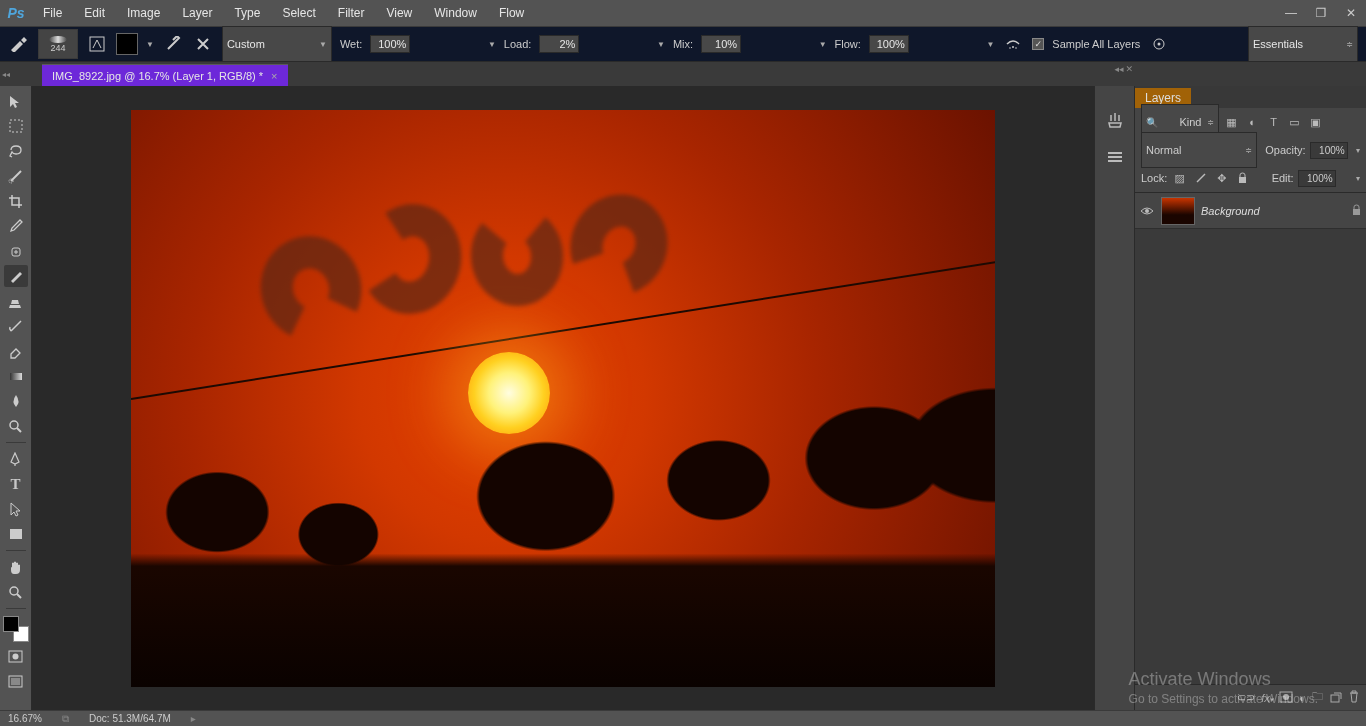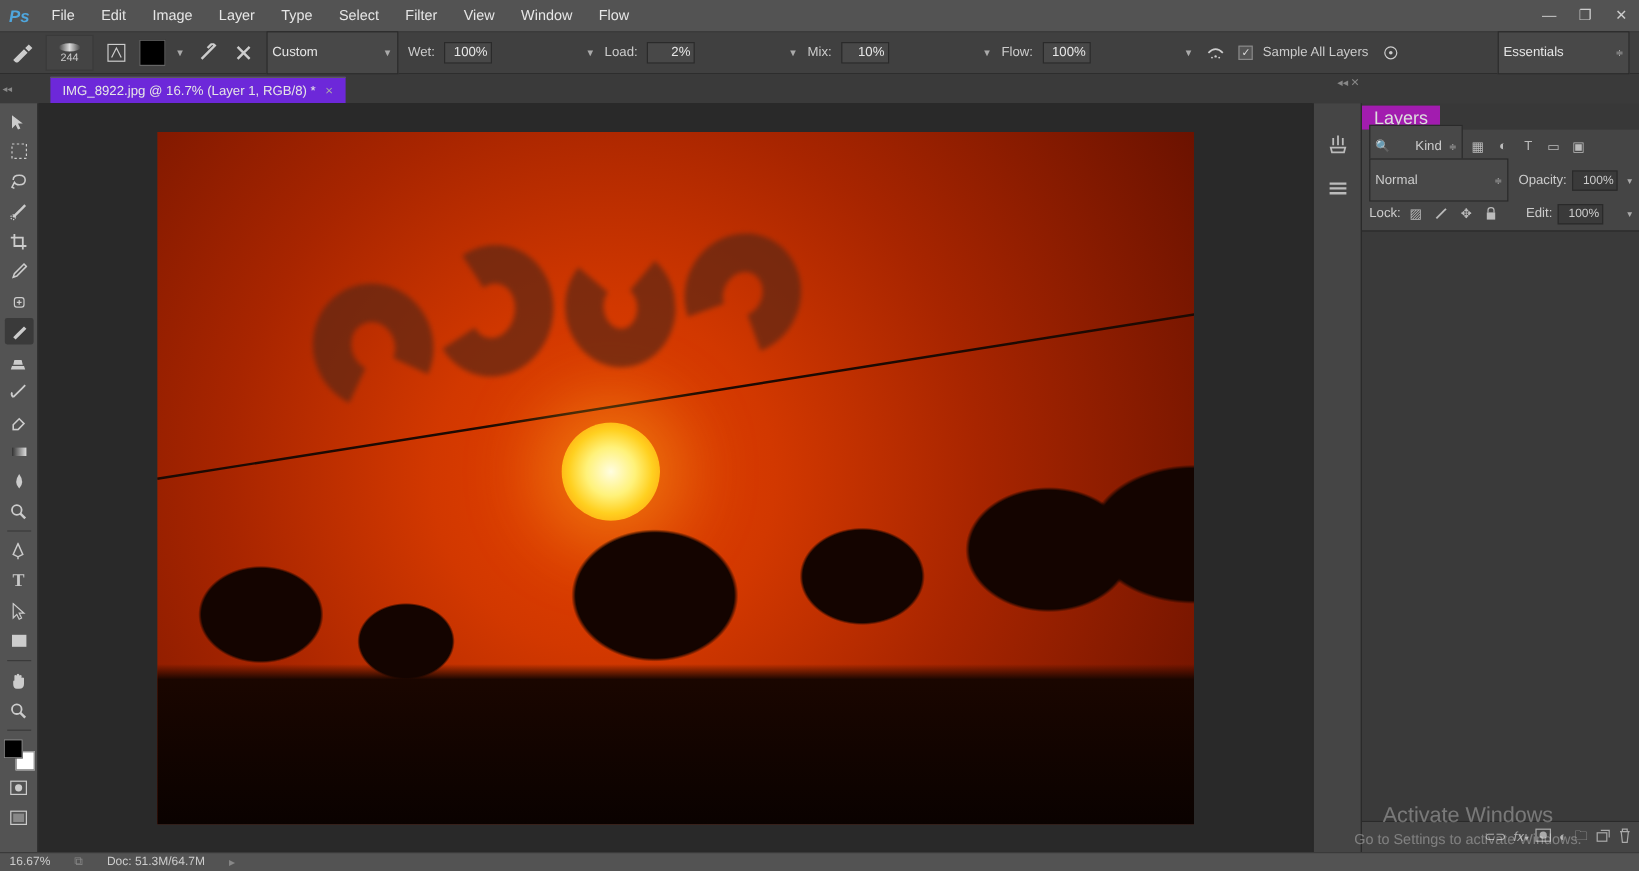--- a/index.html
+++ b/index.html
@@ -2,21 +2,21 @@
 <html><head>
 <meta charset="utf-8">
 <style>
 *{margin:0;padding:0;box-sizing:border-box;font-family:"Segoe UI",Tahoma,sans-serif;user-select:none}
 body{width:1366px;height:726px;background:#535353;overflow:hidden;position:relative}
 .menubar{height:26px;background:#535353;display:flex;align-items:center;color:#e6e6e6;font-size:12px}
 .ps-logo{width:32px;height:26px;display:flex;align-items:center;justify-content:center;color:#4fa6dd;font-weight:700;font-size:14px;font-style:italic}
 .menu-item{padding:0 11px;height:26px;display:flex;align-items:center;cursor:pointer}
 .win-controls{margin-left:auto;display:flex}
 .win-btn{width:30px;height:20px;display:flex;align-items:center;justify-content:center;cursor:pointer;color:#ccc}
-.optbar{height:36px;background:#404040;border-top:1px solid #3a3a3a;border-bottom:1px solid #2a2a2a;display:flex;align-items:center;padding:0 8px;gap:8px;color:#e6e6e6;font-size:11px}
+.optbar{height:36px;background:#0f172a;border-top:1px solid #3a3a3a;border-bottom:1px solid #2a2a2a;display:flex;align-items:center;padding:0 8px;gap:8px;color:#e6e6e6;font-size:11px}
 .opt-icon{width:22px;height:22px;display:flex;align-items:center;justify-content:center;cursor:pointer}
 .brush-prev{width:40px;height:30px;display:flex;flex-direction:column;align-items:center;justify-content:center;border:1px solid #3a3a3a;background:#444}
 .brush-dot{width:18px;height:7px;background:linear-gradient(to right,transparent,#ddd,transparent);border-radius:50%}
 .brush-sz{font-size:9px;color:#ccc}
 .color-sw{width:22px;height:22px;background:#000;border:1px solid #666}
 .dd{height:36px;background:#484848;border:1px solid #2a2a2a;display:flex;align-items:center;padding:0 4px;font-size:11px;cursor:pointer}
 .dd-arrow{margin-left:auto;font-size:8px;color:#aaa}
 .lbl{color:#ccc;font-size:11px}
 .val-box{width:40px;height:18px;background:#484848;border:1px solid #2a2a2a;display:flex;align-items:center;justify-content:flex-end;padding:0 3px;font-size:11px}
 .chk{width:12px;height:12px;border:1px solid #888;background:#555;display:inline-flex;align-items:center;justify-content:center;font-size:9px;color:#ddd}
@@ -48,35 +48,35 @@
 .swirl{position:absolute;top:15%;left:15%;width:55%;height:25%}
 .loop{position:absolute;border-radius:50%;border:32px solid rgba(95,40,20,0.72);filter:blur(2px)}
 .l1{width:100px;height:105px;left:0;top:40px;border-bottom-color:transparent;transform:rotate(-20deg)}
 .l2{width:100px;height:110px;left:100px;top:8px;border-left-color:transparent;transform:rotate(12deg)}
 .l3{width:92px;height:100px;left:210px;top:10px;border-top-color:transparent;transform:rotate(-5deg)}
 .l4{width:96px;height:102px;left:310px;top:-2px;border-bottom-color:transparent;transform:rotate(25deg)}
 .right-strip{width:40px;background:#454545;border-left:1px solid #2a2a2a;display:flex;flex-direction:column;align-items:center;padding-top:22px;gap:12px}
 .strip-ic{width:28px;height:24px;display:flex;align-items:center;justify-content:center;color:#bbb;cursor:pointer}
 .panels{width:232px;background:#454545;border-left:1px solid #2a2a2a;display:flex;flex-direction:column}
 .pnl-tabs{height:22px;background:#383838;display:flex;align-items:flex-end}
-.pnl-tab{height:20px;padding:0 10px;background:#a21caf;display:flex;align-items:center;color:#ddd;font-size:15px}
+.pnl-tab{height:20px;padding:0 10px;background:#a16207;display:flex;align-items:center;color:#ddd;font-size:12px}
 .pnl-row{height:28px;display:flex;align-items:center;padding:0 6px;gap:4px;color:#ccc;font-size:11px}
 .kind-dd{flex:1;max-width:78px}
 .filter-ic{width:17px;height:17px;display:flex;align-items:center;justify-content:center;cursor:pointer;color:#bbb;font-size:11px}
 .pct-in{width:38px;height:17px;background:#3a3a3a;border:1px solid #2a2a2a;font-size:10px;display:flex;align-items:center;justify-content:flex-end;padding-right:2px}
 .layer-list{flex:1;background:#3a3a3a;border-top:1px solid #2a2a2a}
 .layer-row{height:36px;display:flex;align-items:center;padding:0 4px;gap:6px;border-bottom:1px solid #2e2e2e;background:#454545;color:#ddd;font-size:11px}
 .layer-row.sel{background:#5b7da4;color:#fff}
 .vis-eye{width:16px;height:16px;display:flex;align-items:center;justify-content:center;cursor:pointer}
 .thumb{width:34px;height:28px;border:1px solid #666;background:#888}
 .thumb.trans{background:repeating-conic-gradient(#ccc 0% 25%,#fff 0% 50%) 0/8px 8px}
 .thumb.img{background:linear-gradient(to top,#1a0500 35%,#c83400 100%)}
 .pnl-foot{height:26px;background:#454545;border-top:1px solid #2a2a2a;display:flex;align-items:center;justify-content:flex-end;gap:6px;padding:0 6px;color:#aaa;font-size:11px}
 .statusbar{position:absolute;left:0;right:0;bottom:0;height:16px;background:#535353;border-top:1px solid #3a3a3a;display:flex;align-items:center;padding:0 8px;gap:20px;color:#ccc;font-size:10px}
-.watermark{position:absolute;right:48px;bottom:20px;color:rgba(255,255,255,0.32);text-align:center;font-size:12px;pointer-events:none}
+.watermark{position:absolute;right:48px;bottom:20px;color:rgba(255,255,255,0.32);text-align:left;font-size:12px;pointer-events:none}
 .watermark .t{font-size:18px;margin-bottom:2px}
 .collapse-grip{position:absolute;top:64px;left:2px;width:8px;height:20px;display:flex;align-items:center;justify-content:center;color:#888;font-size:8px;cursor:pointer}
 .panel-grip{position:absolute;top:64px;right:230px;width:30px;height:14px;color:#888;font-size:9px;display:flex;gap:2px;justify-content:flex-end;padding-right:3px}
 </style>
 </head>
 <body>
 
 <div class="menubar">
   <div class="ps-logo">Ps</div>
   <div class="menu-item">File</div>
@@ -369,20 +369,36 @@
         <svg width="11" height="12" viewBox="0 0 11 12">
             <rect x="2" y="5" width="7" height="6" fill="#bbb"></rect>
             <path d="M3 5 L3 3 Q3 1 5.5 1 Q8 1 8 3 L8 5" stroke="#bbb" fill="none"></path>
           </svg>
       </div>
       <span class="lbl" style="margin-left:auto">Edit:</span>
       <div class="pct-in">100%</div>
       <span class="dd-arrow">▾</span>
     </div>
     <div class="layer-list">
+      <div class="layer-row">
+        <div class="vis-eye">
+          <svg width="14" height="10" viewBox="0 0 14 10">
+              <path d="M1 5 Q7 -1 13 5 Q7 11 1 5 Z" stroke="#bbb" fill="none"></path>
+              <circle cx="7" cy="5" r="2" fill="#bbb"></circle>
+            </svg>
+        </div>
+        <div class="thumb img"></div>
+        <span style="font-style:italic">Background</span>
+        <span style="margin-left:auto">
+          <svg width="11" height="12" viewBox="0 0 11 12">
+              <rect x="2" y="5" width="7" height="6" fill="#999"></rect>
+              <path d="M3 5 L3 3 Q3 1 5.5 1 Q8 1 8 3 L8 5" stroke="#999" fill="none"></path>
+            </svg>
+        </span>
+      </div>
     </div>
     <div class="pnl-foot">
       <span>⊂⊃</span>
       <span style="font-style:italic">fx<span style="font-size:7px">▾</span></span>
       <span>
         <svg width="14" height="12" viewBox="0 0 14 12">
             <rect x="1" y="1" width="12" height="10" stroke="#aaa" fill="none"></rect>
             <circle cx="7" cy="6" r="3" fill="#aaa"></circle>
           </svg>
       </span>

